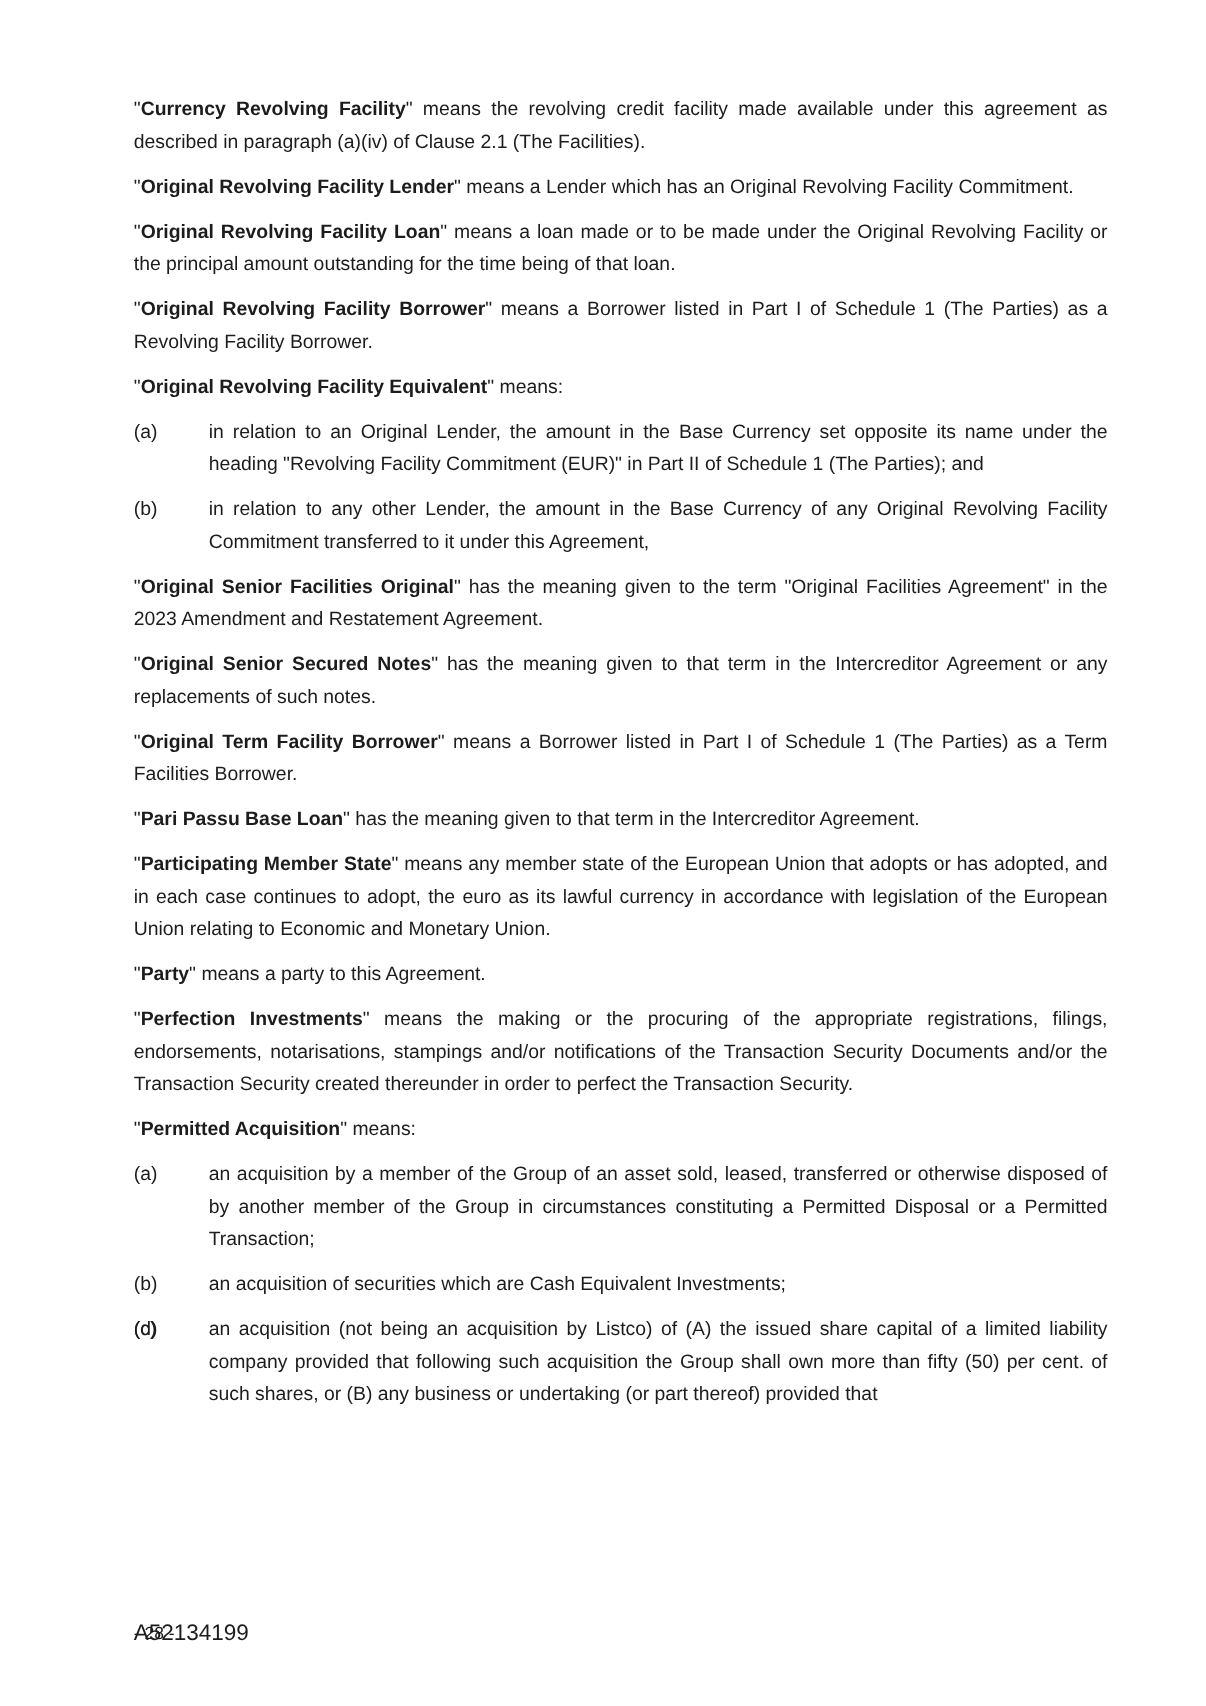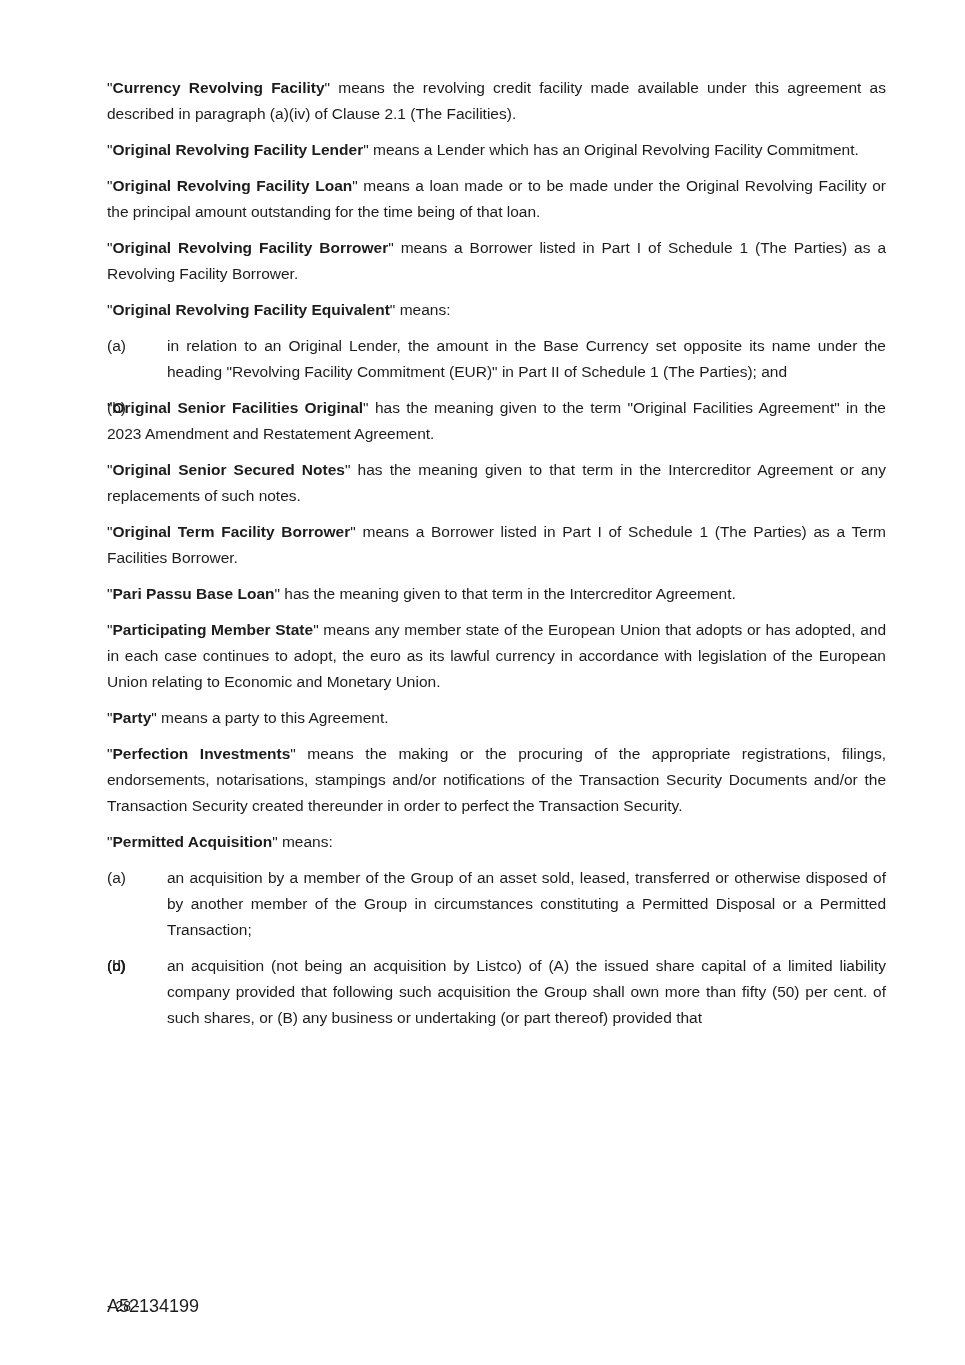--- a/index.html
+++ b/index.html
@@ -60,29 +60,29 @@
 <body>
 
 <div class="page">
   <div class="content">
       <p class="para"><span>"</span><span class="b">Currency Revolving Facility</span><span>" means the revolving credit facility made available under this agreement as described in paragraph (a)(iv) of Clause 2.1 (</span><span class="i">The Facilities</span><span>).</span></p>
       <p class="para"><span>"</span><span class="b">Original Revolving Facility Lender</span><span>" means a Lender which has an Original Revolving Facility Commitment.</span></p>
       <p class="para"><span>"</span><span class="b">Original Revolving Facility Loan</span><span>" means a loan made or to be made under the Original Revolving Facility or the principal amount outstanding for the time being of that loan.</span></p>
       <p class="para"><span>"</span><span class="b">Original Revolving Facility Borrower</span><span>" means a Borrower listed in Part I of Schedule 1 (</span><span class="i">The Parties</span><span>) as a Revolving Facility Borrower.</span></p>
       <p class="para"><span>"</span><span class="b">Original Revolving Facility Equivalent</span><span>" means:</span></p>
       <div class="clause"><span class="marker">(a)</span><span>in relation to an Original Lender, the amount in the Base Currency set opposite its name under the heading "Revolving Facility Commitment (EUR)" in Part II of Schedule 1 (</span><span class="i">The Parties</span><span>); and</span></div>
-      <div class="clause"><span class="marker">(b)</span></div>
+      <div class="clause"><span class="marker">(b)</span><span>in relation to any other Lender, the amount in the Base Currency of any Original Revolving Facility Commitment transferred to it under this Agreement,</span></div>
       <p class="para"><span>"</span><span class="b">Original Senior Facilities Original</span><span>" has the meaning given to the term "Original Facilities Agreement" in the 2023 Amendment and Restatement Agreement.</span></p>
       <p class="para"><span>"</span><span class="b">Original Senior Secured Notes</span><span>" has the meaning given to that term in the Intercreditor Agreement or any replacements of such notes.</span></p>
       <p class="para"><span>"</span><span class="b">Original Term Facility Borrower</span><span>" means a Borrower listed in Part I of Schedule 1 (</span><span class="i">The Parties</span><span>) as a Term Facilities Borrower.</span></p>
       <p class="para"><span>"</span><span class="b">Pari Passu Base Loan</span><span>" has the meaning given to that term in the Intercreditor Agreement.</span></p>
       <p class="para"><span>"</span><span class="b">Participating Member State</span><span>" means any member state of the European Union that adopts or has adopted, and in each case continues to adopt, the euro as its lawful currency in accordance with legislation of the European Union relating to Economic and Monetary Union.</span></p>
       <p class="para"><span>"</span><span class="b">Party</span><span>" means a party to this Agreement.</span></p>
       <p class="para"><span>"</span><span class="b">Perfection Investments</span><span>" means the making or the procuring of the appropriate registrations, filings, endorsements, notarisations, stampings and/or notifications of the Transaction Security Documents and/or the Transaction Security created thereunder in order to perfect the Transaction Security.</span></p>
       <p class="para"><span>"</span><span class="b">Permitted Acquisition</span><span>" means:</span></p>
       <div class="clause"><span class="marker">(a)</span><span>an acquisition by a member of the Group of an asset sold, leased, transferred or otherwise disposed of by another member of the Group in circumstances constituting a Permitted Disposal or a Permitted Transaction;</span></div>
-      <div class="clause"><span class="marker">(b)</span></div>
+      <div class="clause"><span class="marker">(b)</span><span>an acquisition of securities which are Cash Equivalent Investments;</span></div>
       <div class="clause"><span class="marker">(c)</span></div>
       <div class="clause"><span class="marker">(d)</span><span>an acquisition (not being an acquisition by Listco) of (A) the issued share capital of a limited liability company provided that following such acquisition the Group shall own more than fifty (50) per cent. of such shares, or (B) any business or undertaking (or part thereof) provided that</span></div>
     </div>
   <div class="footer-ref">A52134199</div>
   <div class="footer-page">- 28 -</div>
 </div>
 
 </body></html>

